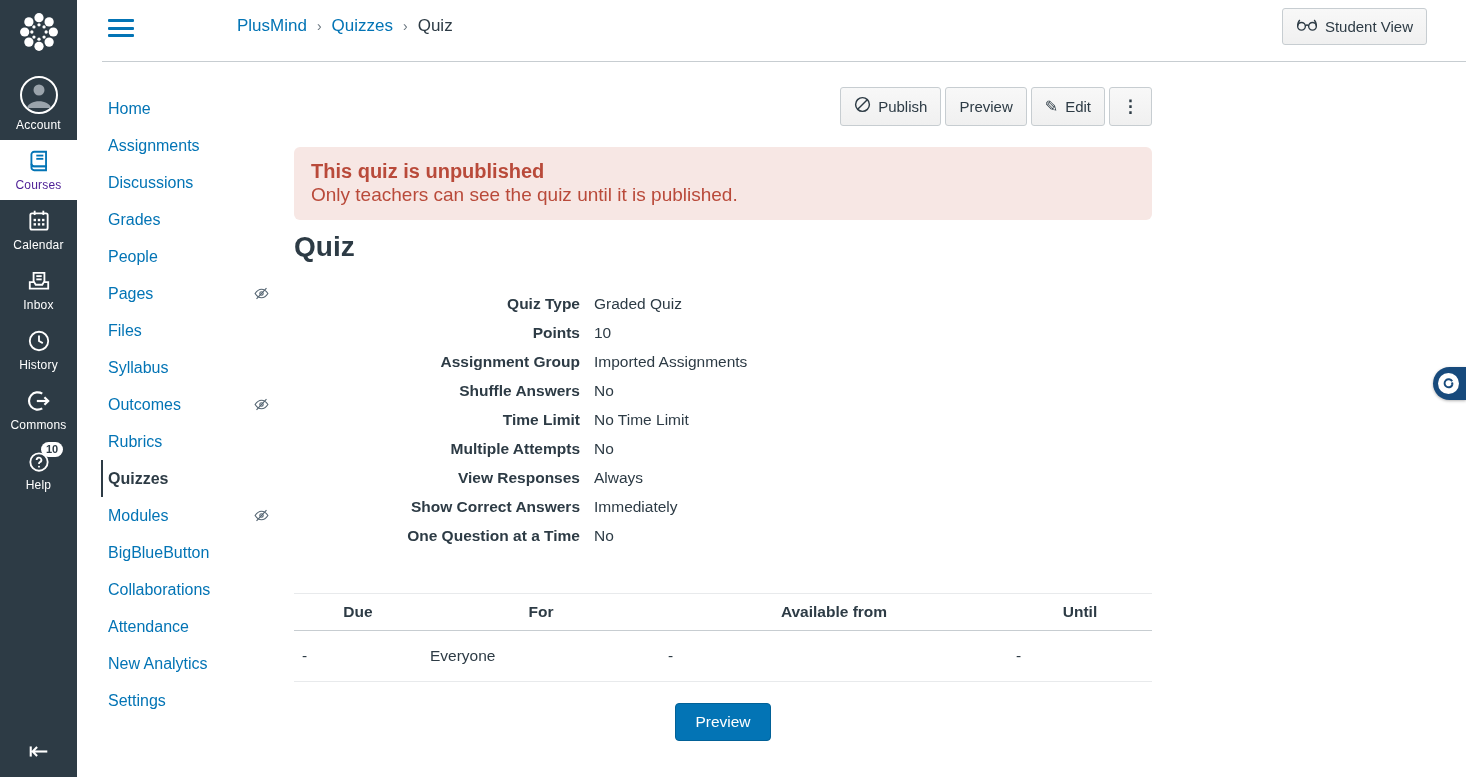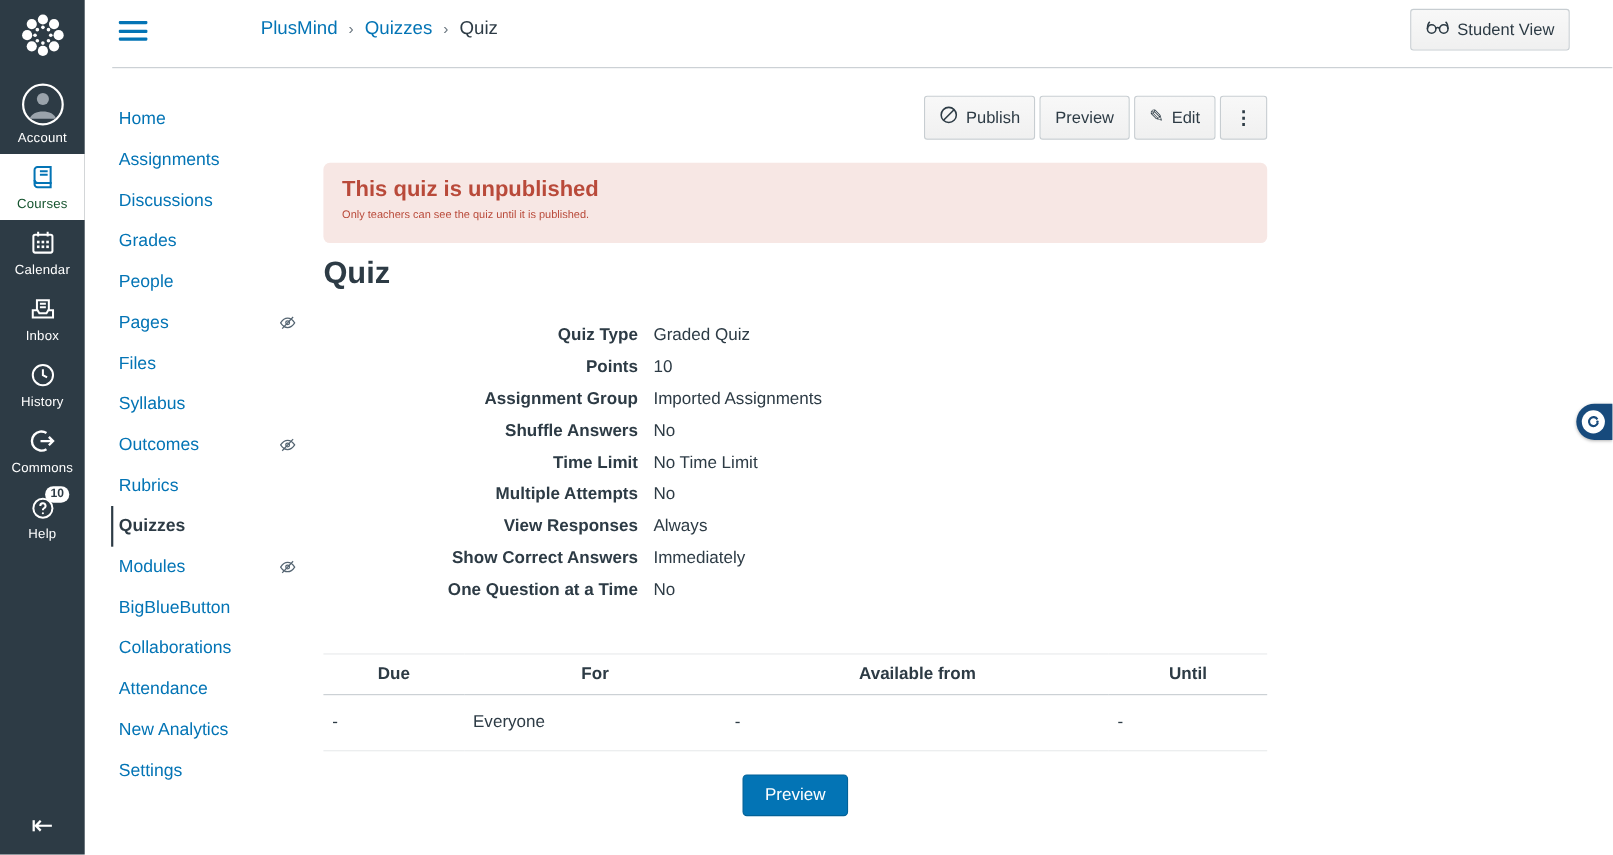--- a/index.html
+++ b/index.html
@@ -9,21 +9,21 @@
 
   
   .global-nav { width:77px; background:#2D3B45; display:flex; flex-direction:column;
     align-items:stretch; flex-shrink:0; }
   .gn-logo { padding:10px 0 14px; display:flex; justify-content:center; cursor:pointer; }
   .gn-item { display:flex; flex-direction:column; align-items:center; gap:4px;
     padding:8px 2px; color:#fff; cursor:pointer; text-decoration:none; position:relative; }
   .gn-item .gn-label { font-size:12px; letter-spacing:.2px; }
   .gn-item svg { display:block; }
   .gn-item.active { background:#fff; color:#0374B5; }
-  .gn-item.active .gn-label { color:#14532d; }
+  .gn-item.active .gn-label { color:#4c1d95; }
   .gn-badge { position:absolute; top:2px; left:41px; background:#fff; color:#2D3B45;
     font-size:11px; font-weight:bold; border-radius:9px; padding:1px 5px; line-height:13px; }
   .gn-collapse { margin-top:auto; padding:12px 0 14px; color:#fff; text-align:center;
     font-size:24px; line-height:24px; cursor:pointer; }
   .gn-account-avatar { width:38px; height:38px; border-radius:50%; border:2px solid #fff;
     overflow:hidden; display:flex; justify-content:center; }
 
   
   .main { flex:1; display:flex; flex-direction:column; position:relative; }
 
@@ -55,21 +55,21 @@
 
   
   .content { width:858px; padding-top:0; }
   .toolbar { margin-top:25px; display:flex; justify-content:flex-end; gap:4px; }
   .btn .icon-glyph { font-size:16px; line-height:16px; }
   .kebab-btn { padding:8px 12px; font-size:17px; font-weight:bold; }
 
   .alert { margin-top:21px; background:#F7E7E4; border-radius:6px; padding:13px 17px;
     color:#B94A3A; }
   .alert-title { font-weight:bold; font-size:20px; line-height:23px; }
-  .alert-msg { font-size:10px; line-height:24px; }
+  .alert-msg { font-size:19px; line-height:24px; }
 
   h1.page-title { margin-top:11px; font-size:28px; font-weight:bold; color:#2D3B45; }
 
   .details { margin-top:32px; }
   .detail-row { display:flex; align-items:baseline; height:29px; font-size:15.5px; }
   .detail-label { width:286px; text-align:right; font-weight:bold; flex-shrink:0; }
   .detail-value { margin-left:14px; }
 
   table.due-table { margin-top:37px; width:100%; border-collapse:collapse; font-size:15.5px; }
   table.due-table th { text-align:center; font-weight:bold; padding:9px 8px;

